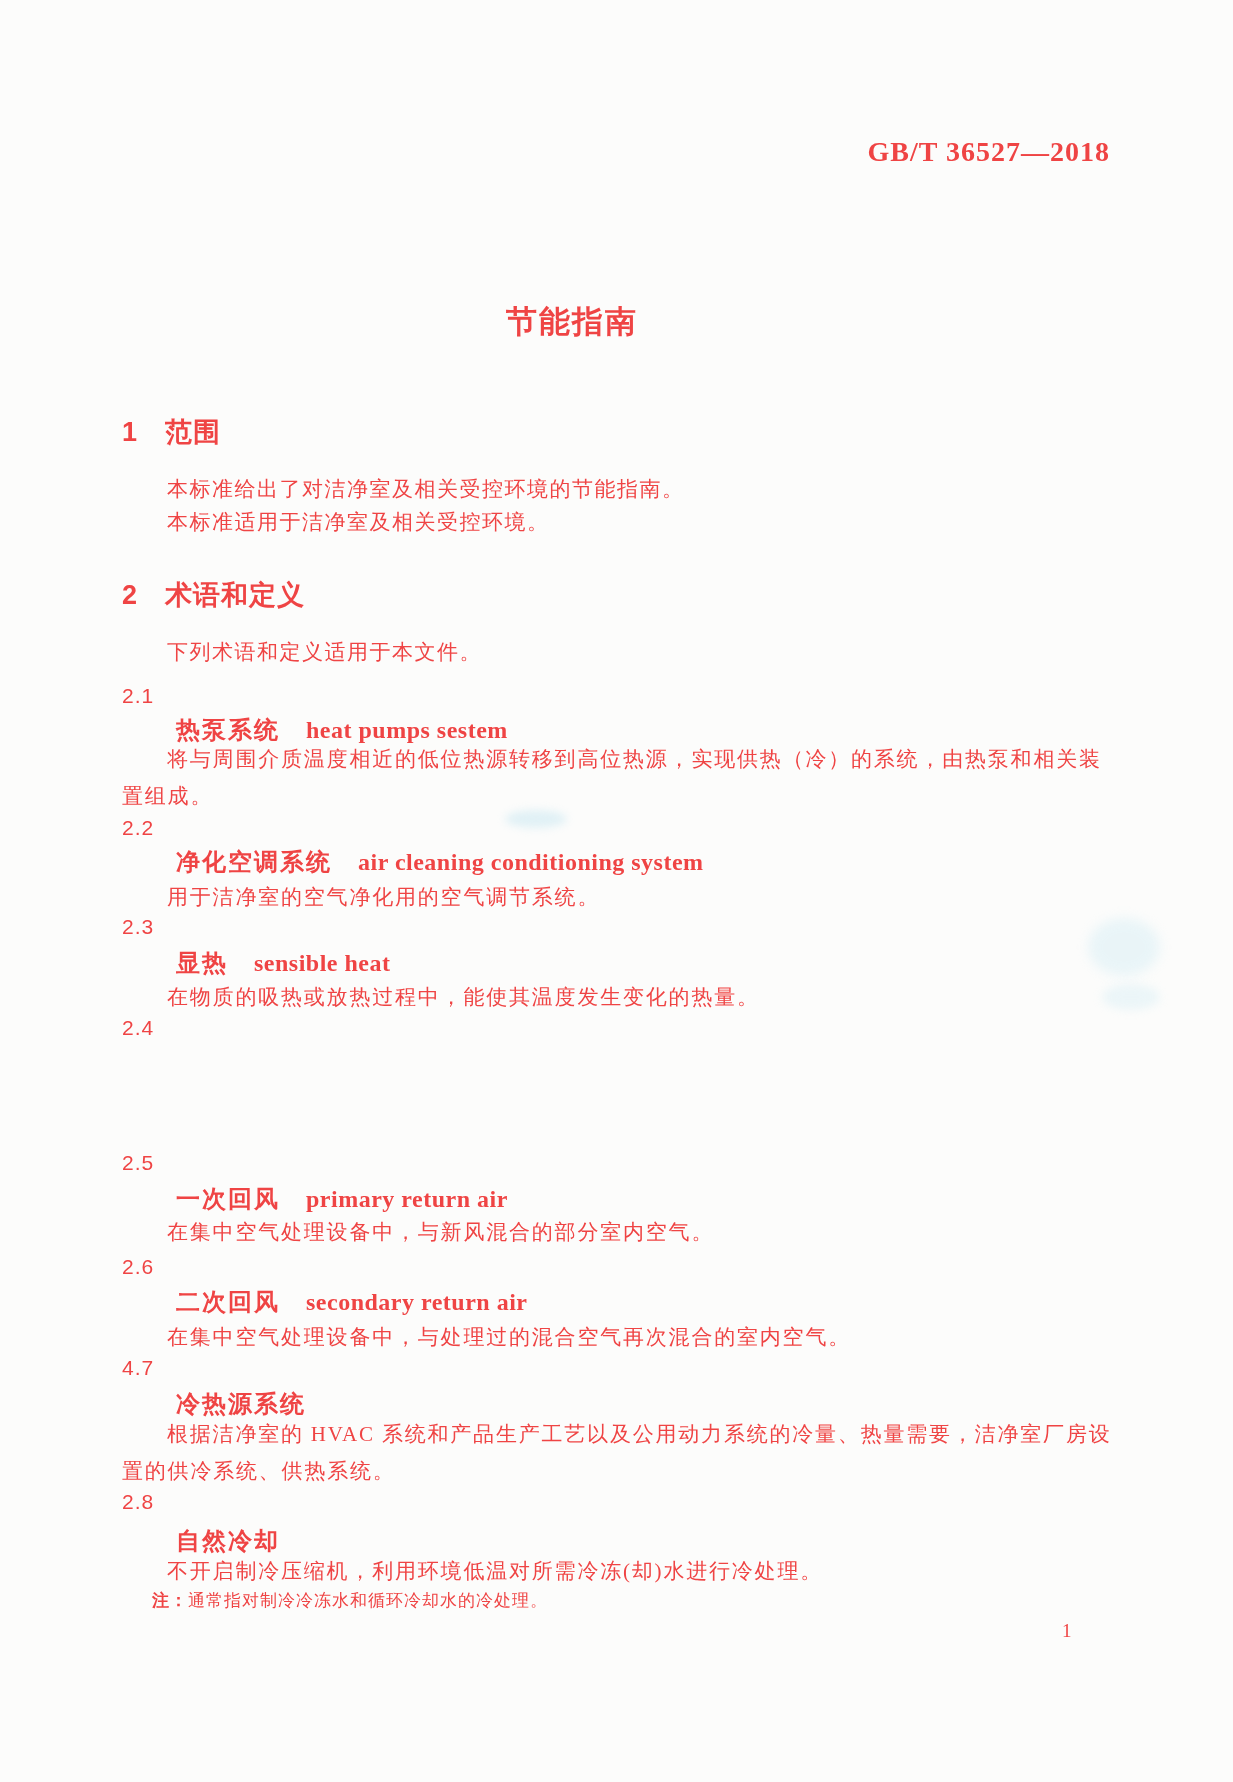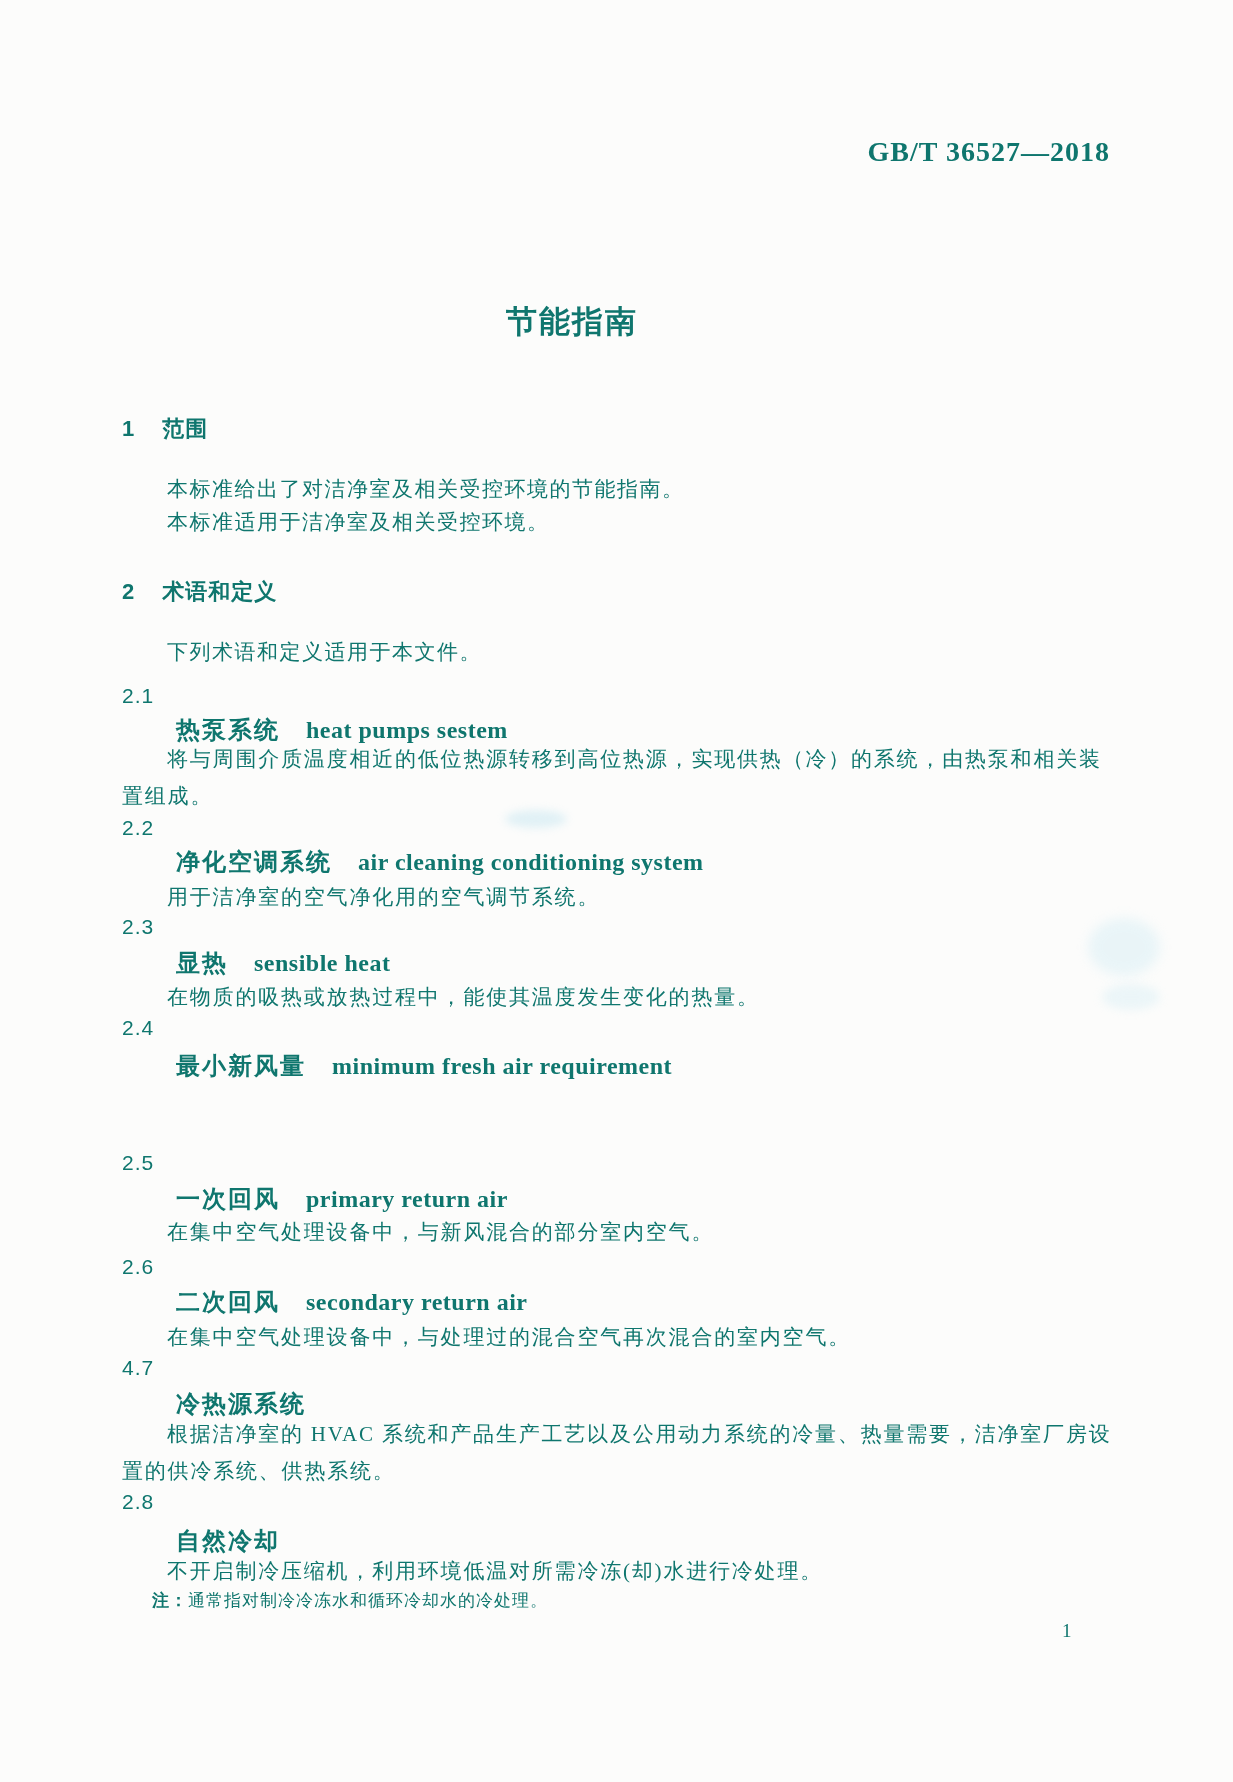--- a/index.html
+++ b/index.html
@@ -3,21 +3,21 @@
 <meta charset="utf-8">
 <style>
   html, body { margin: 0; padding: 0; background: #f4f4f2; }
   .page {
     position: relative;
     width: 1233px;
     height: 1782px;
     margin: 0 auto;
     background: #fcfcfb;
     overflow: hidden;
-    color: #0f766e;
+    color: #ef4444;
     font-family: "Liberation Serif", serif;
   }
 
   
   .doc-code {
     position: absolute;
     top: 136px; left: 122px; width: 988px;
     text-align: right;
     font-family: "Liberation Serif", serif;
     font-weight: bold;
@@ -37,21 +37,21 @@
   }
   .doc-title-1 { top: 247px; }
   .doc-title-2 { top: 301px; }
 
   
   .sec-heading {
     position: absolute;
     left: 122px;
     font-family: "Liberation Sans", sans-serif;
     font-weight: bold;
-    font-size: 22px;
+    font-size: 27px;
     letter-spacing: 1px;
   }
   .sec-heading .sec-num { display: inline-block; margin-right: 27px; }
   #sec1 { top: 414px; }
   #sec2 { top: 577px; }
 
   
   .body-par {
     position: absolute;
     left: 122px; width: 992px;
@@ -159,23 +159,20 @@
   </div>
   <p class="term-def" style="top:879px">用于洁净室的空气净化用的空气调节系统。</p>
 
   <div class="term-num" style="top:915px">2.3</div>
   <div class="term-head" style="top:947px">
     <span class="zh">显热</span><span class="en">sensible heat</span>
   </div>
   <p class="term-def" style="top:979px">在物质的吸热或放热过程中，能使其温度发生变化的热量。</p>
 
   <div class="term-num" style="top:1016px">2.4</div>
-  <div class="term-head" style="top:1050px">
-    <span class="zh">最小新风量</span><span class="en">minimum fresh air requirement</span>
-  </div>
 
   <div class="term-num" style="top:1151px">2.5</div>
   <div class="term-head" style="top:1183px">
     <span class="zh">一次回风</span><span class="en">primary return air</span>
   </div>
   <p class="term-def" style="top:1214px">在集中空气处理设备中，与新风混合的部分室内空气。</p>
 
   <div class="term-num" style="top:1255px">2.6</div>
   <div class="term-head" style="top:1286px">
     <span class="zh">二次回风</span><span class="en">secondary return air</span>

